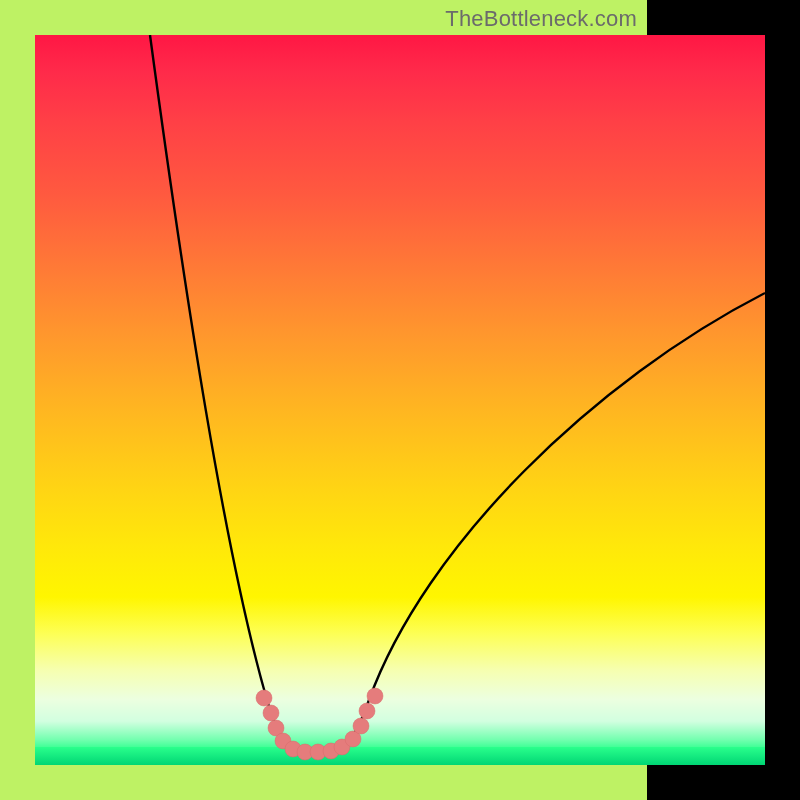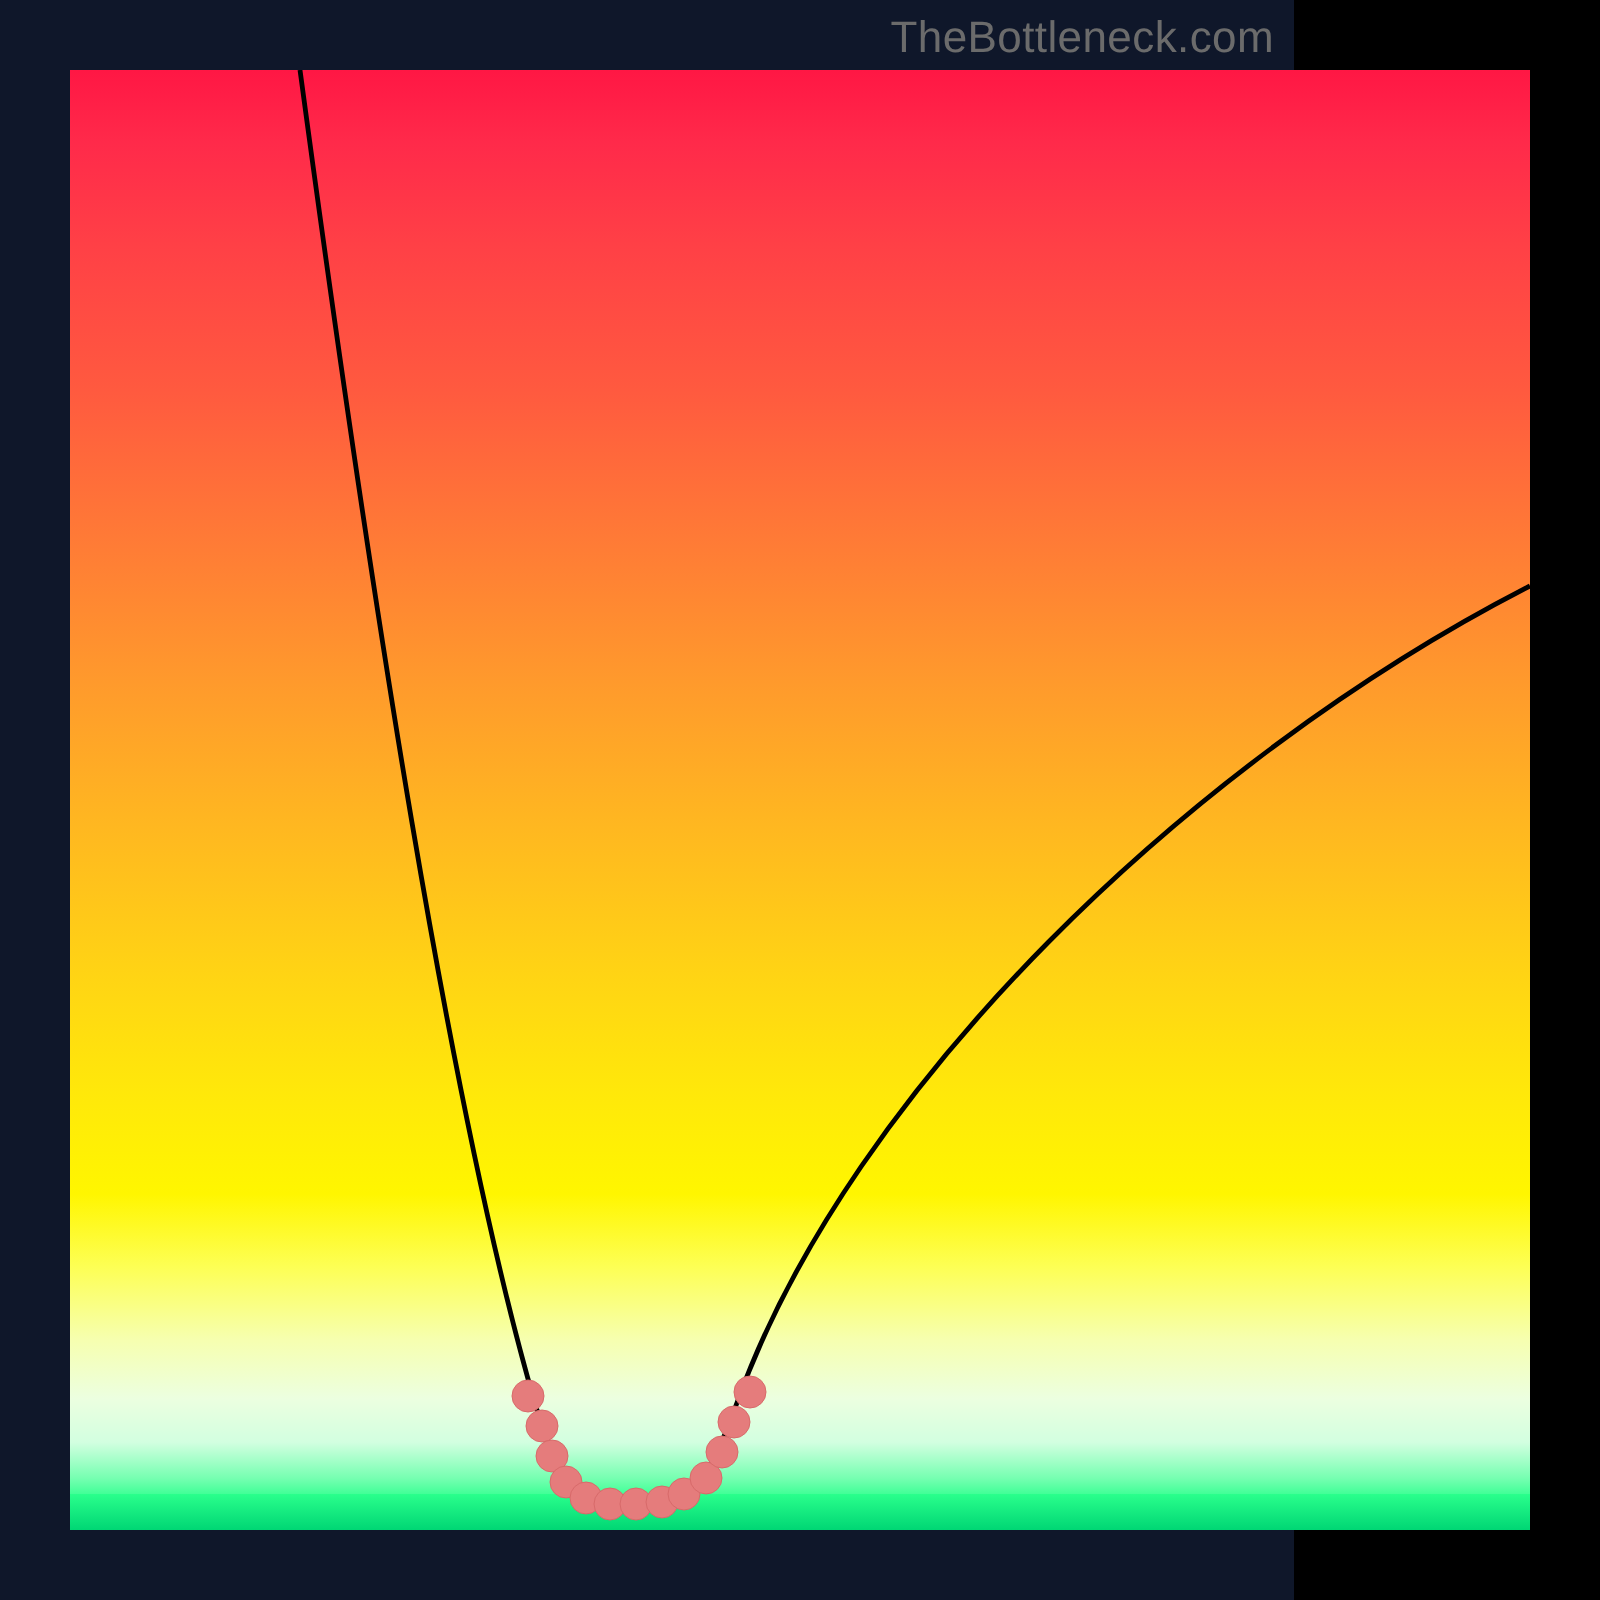--- a/index.html
+++ b/index.html
@@ -10,21 +10,21 @@
     background: #000;
     overflow: hidden;
     font-family: Arial, Helvetica, sans-serif;
   }
   .frame {
     position: absolute;
     top: 0;
     left: 0;
     width: 647px;
     height: 800px;
-    background: #0f172a;
+    background: #bef264;
   }
   .plot {
     position: absolute;
     top: 35px;
     left: 35px;
     width: 730px;
     height: 730px;
     overflow: hidden;
   }
   .gradient {

